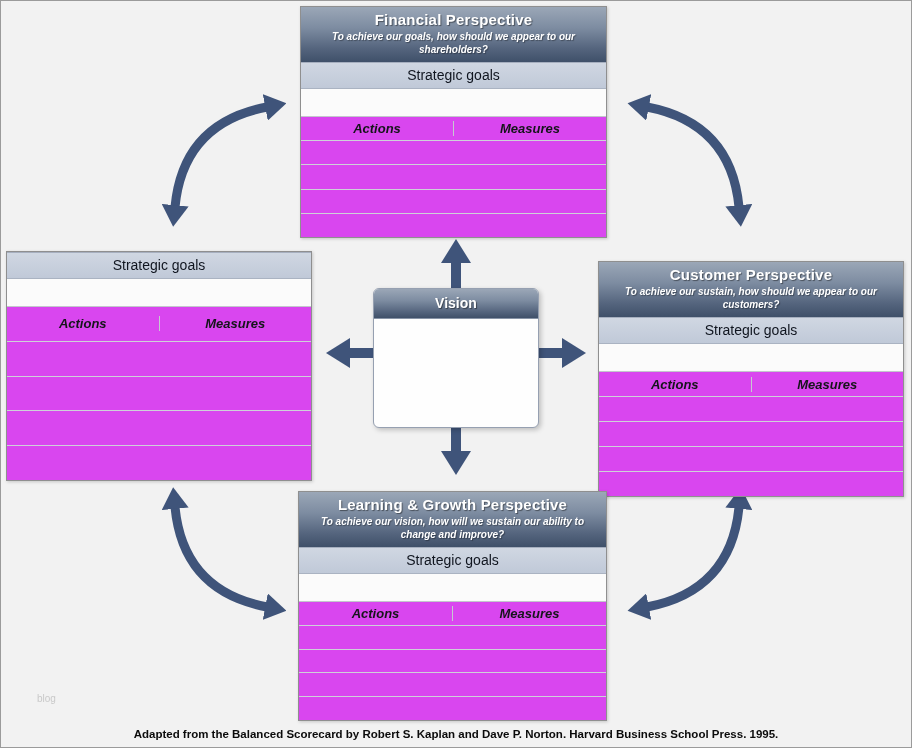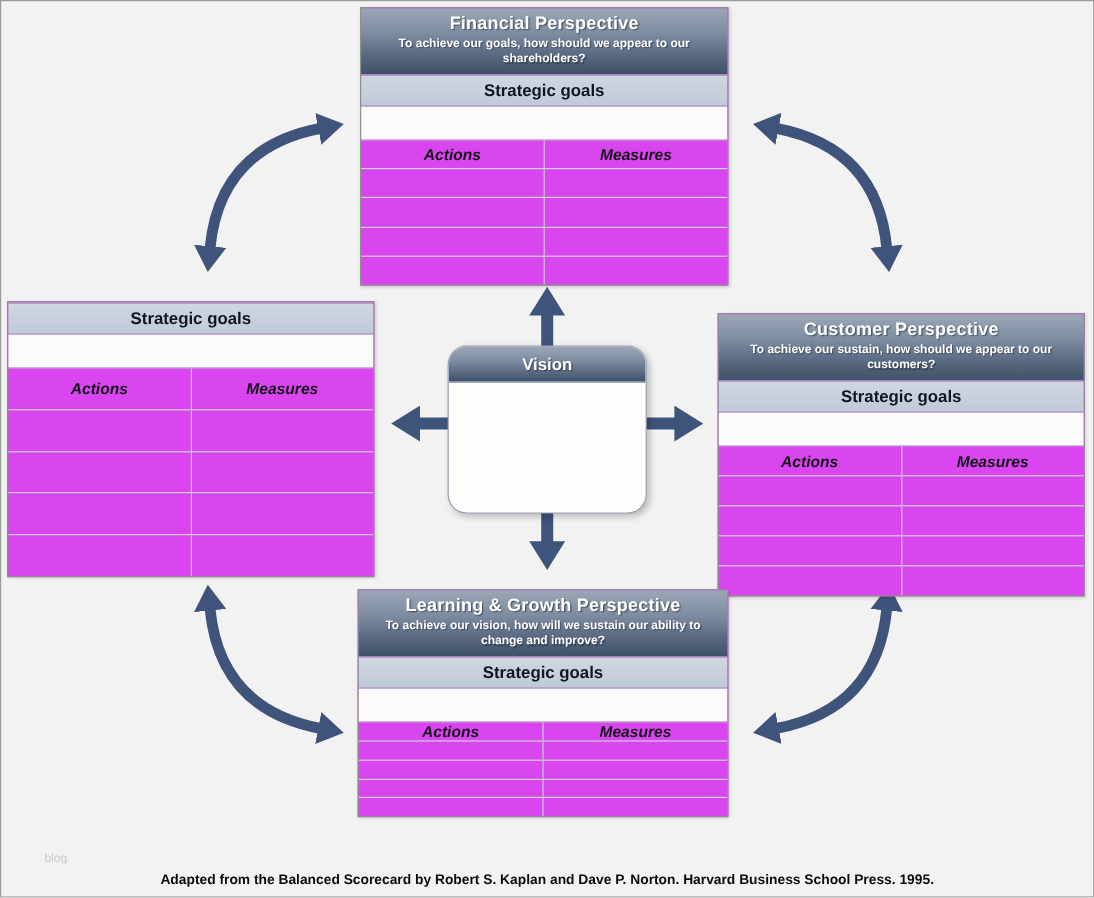--- a/index.html
+++ b/index.html
@@ -18,56 +18,56 @@
   }
   .panel-header {
     background: linear-gradient(180deg, #9ba7b7 0%, #7d8ca1 38%, #55657e 75%, #3f5069 100%);
     color: #fff; text-align: center; padding: 4px 16px 6px;
   }
   .panel-title {
     font-size: 15px; font-weight: bold; letter-spacing: .2px;
     text-shadow: 1px 1px 1px rgba(0,0,0,0.45);
   }
   .panel-subtitle {
-    font-size: 10px; font-weight: bold;
+    font-size: 10px; font-style: italic; font-weight: bold;
     line-height: 1.3; margin-top: 2px; text-shadow: 1px 1px 1px rgba(0,0,0,0.35); text-align: center;
   }
   .goals-band {
     background: linear-gradient(180deg, #d0d7e2 0%, #c0c9d8 100%);
     border-top: 1px solid #a6afbf; border-bottom: 1px solid #aab3c2;
-    text-align: center; font-size: 14px; font-weight: bold; color: #10151f;
+    text-align: center; font-size: 14px; font-weight: normal; color: #10151f;
     padding: 4px 0 5px;
   }
   .spacer-row { height: 27px; background: #fbfbfb; }
   .panel-table { flex: 1; display: flex; flex-direction: column; border-top: 1px solid #c3c6cc; }
-  .t-row { flex: 1; display: flex; border-bottom: 1px solid #ced1d8; }
+  .t-row { flex: 1; display: flex; border-bottom: 1px solid #ced1d8; align-items: center; }
   .t-row:last-child { border-bottom: none; }
   .t-cell { flex: 1; display: flex; align-items: center; justify-content: center; }
   .t-cell:first-child { border-right: 1px solid #c6c9d0; }
   .col-head { font-style: italic; font-weight: bold; font-size: 13px; color: #15151a; }
   
   .vision {
     position: absolute; left: 372px; top: 287px; width: 166px; height: 140px;
-    z-index: 3; border-radius: 16px; overflow: hidden;
+    z-index: 3; border-radius: 6px; overflow: hidden;
     background: #fefefe; border: 1px solid #96a0b1;
     box-shadow: 2px 2px 5px rgba(0,0,0,0.22);
   }
   .vision-header {
     background: linear-gradient(180deg, #9ba7b7 0%, #7d8ca1 40%, #55657e 78%, #3f5069 100%);
     color: #fff; text-align: center; font-size: 14px; font-weight: bold;
     padding: 6px 0 7px; text-shadow: 1px 1px 1px rgba(0,0,0,0.45);
     border-bottom: 1px solid #8793a6;
   }
   
   .caption {
     position: absolute; left: 0; right: 0; bottom: 7px; z-index: 2;
     text-align: center; font-size: 11.5px; font-weight: bold; color: #0b0b0b;
   }
   .watermark {
-    position: absolute; left: 36px; top: 709px; z-index: 2;
+    position: absolute; left: 36px; top: 692px; z-index: 2;
     font-size: 10px; color: #c9c9c9;
   }
 </style>
 </head>
 <body>
 
 <div class="canvas">
 
   <svg class="arrows" width="912" height="748" viewBox="0 0 912 748">
     <defs>
@@ -172,21 +172,21 @@
           <div class="t-cell"></div>
           <div class="t-cell"></div>
         </div>
       <div class="t-row">
           <div class="t-cell"></div>
           <div class="t-cell"></div>
         </div>
     </div>
   </div>
 
-  <div class="panel" style="left:297px; top:490px; width:309px; height:190px;">
+  <div class="panel" style="left:297px; top:490px; width:309px; height:230px;">
     <div class="panel-header">
       <div class="panel-title">Learning &amp; Growth Perspective</div>
       <div class="panel-subtitle">To achieve our vision, how will we sustain our ability to change and improve?</div>
     </div>
     <div class="goals-band">Strategic goals</div>
     <div class="spacer-row"></div>
     <div class="panel-table">
       <div class="t-row">
         <div class="t-cell col-head">Actions</div>
         <div class="t-cell col-head">Measures</div>

